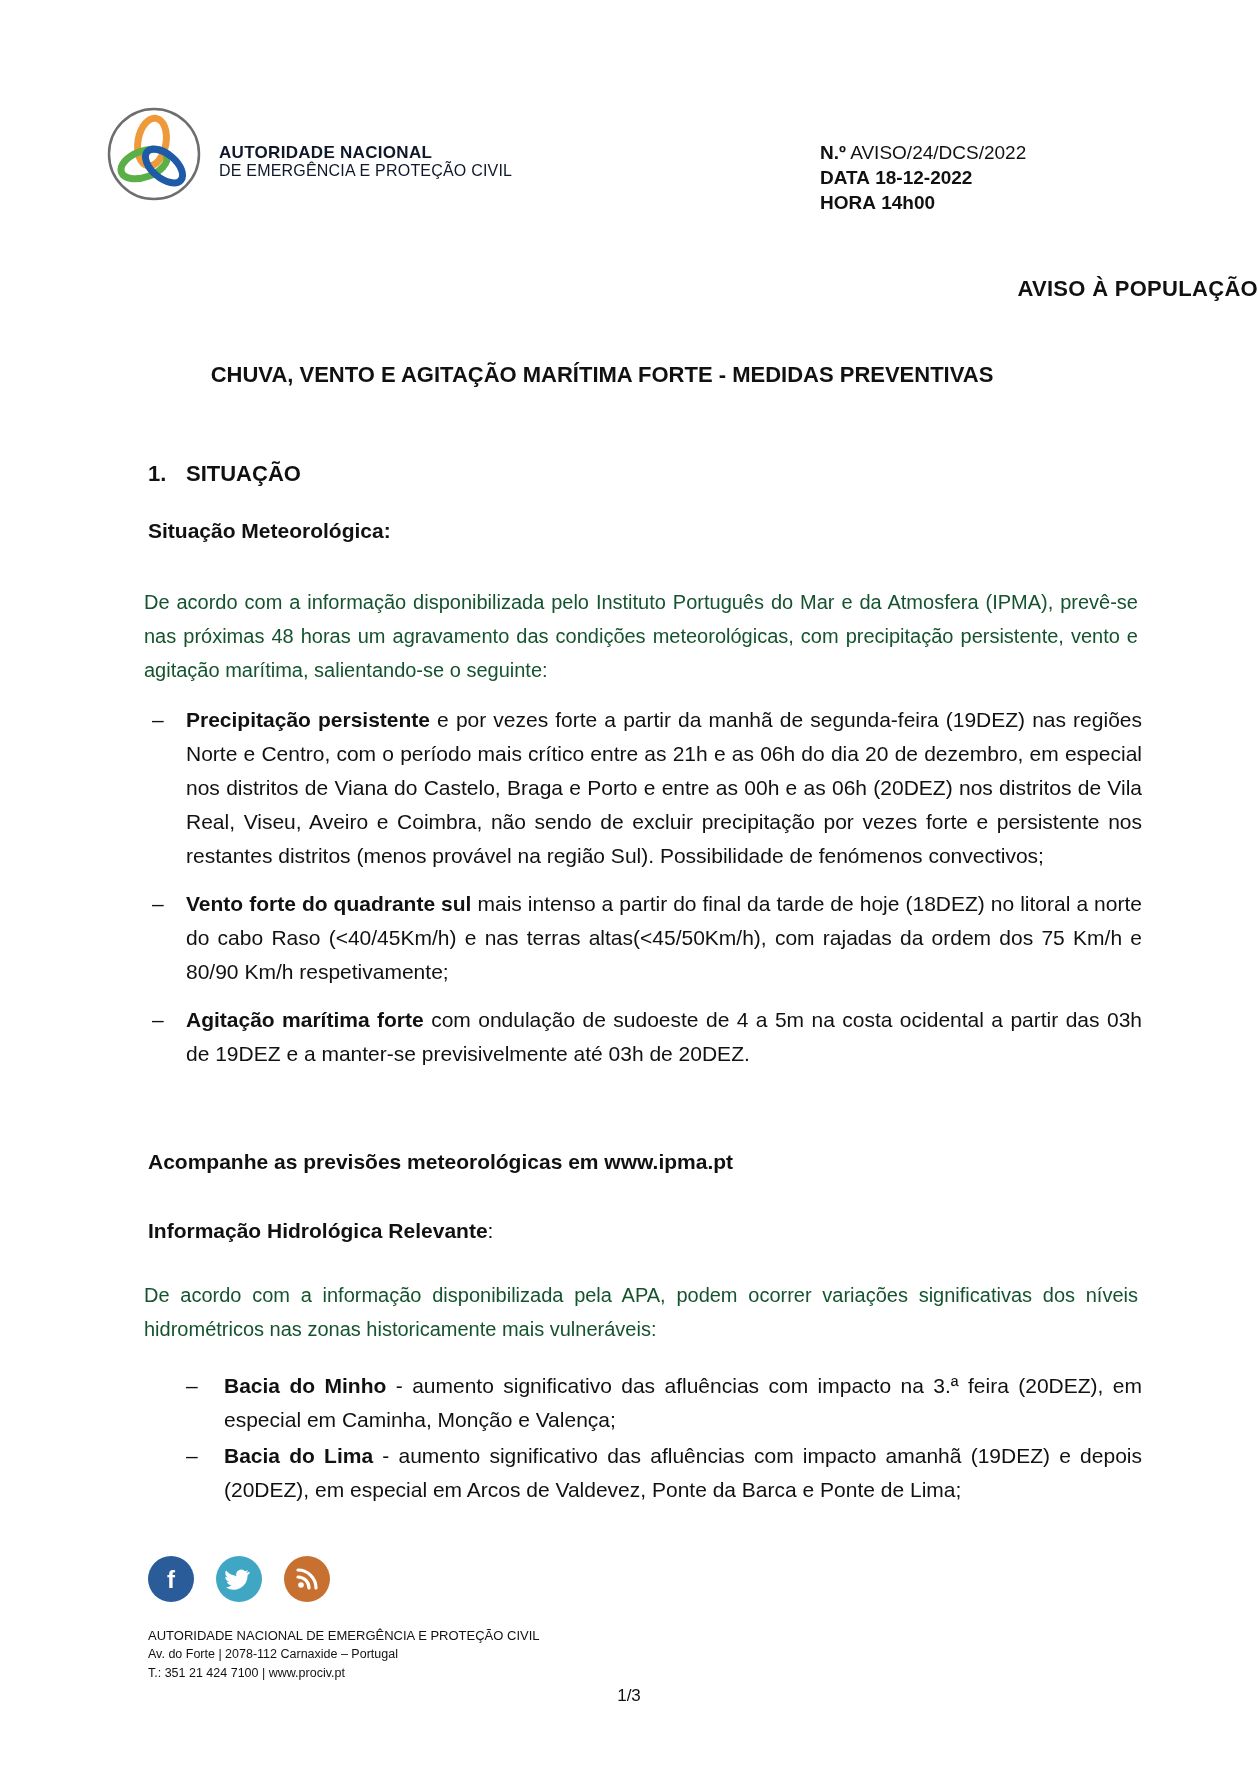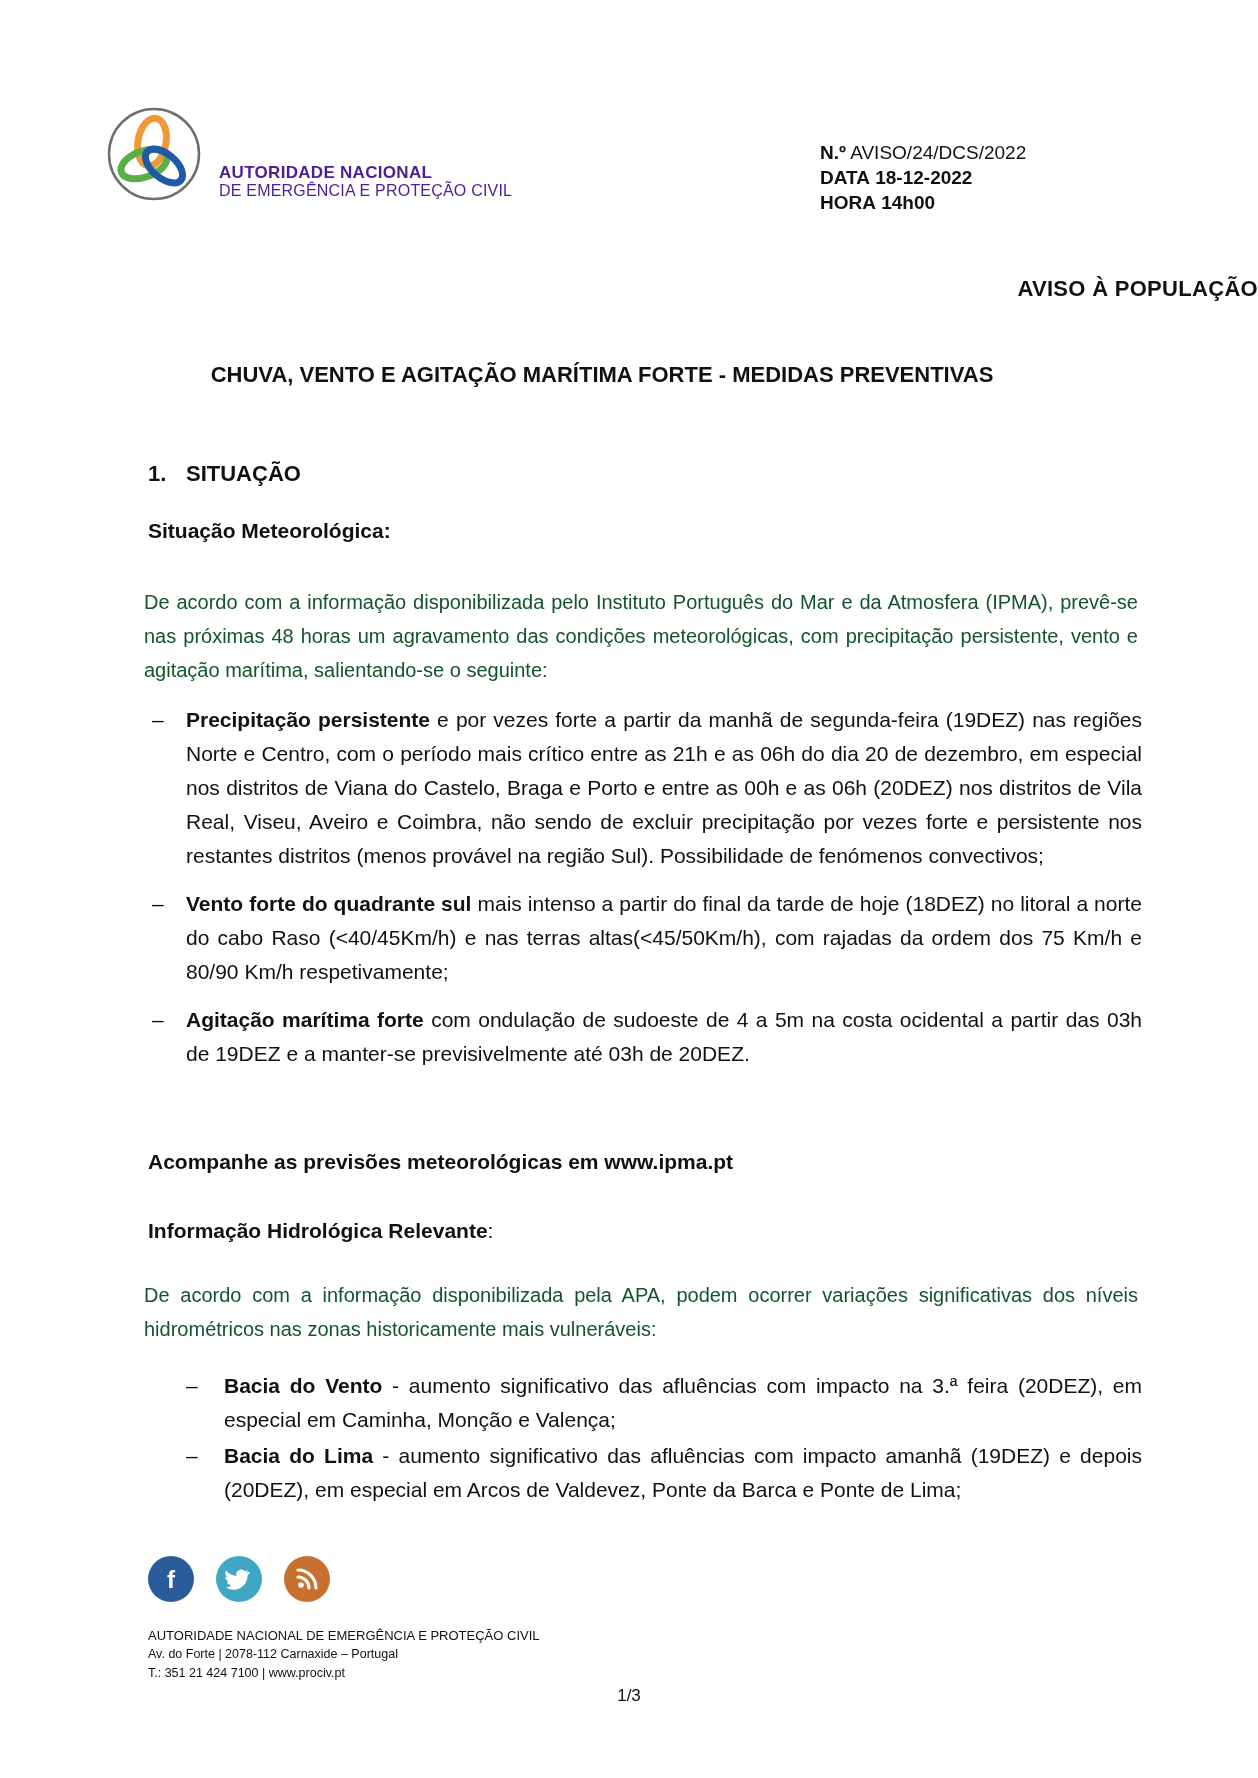--- a/index.html
+++ b/index.html
@@ -4,21 +4,21 @@
 <style>
   html, body { margin: 0; padding: 0; background: #ffffff; }
   body {
     width: 1258px; height: 1778px; position: relative; overflow: hidden;
     font-family: "Liberation Sans", sans-serif; color: #111111;
   }
   .abs { position: absolute; }
 
   
   .logo { left: 106px; top: 106px; width: 96px; height: 96px; }
-  .org-name { left: 219px; top: 164px; line-height: 18px; color: #4c1d95; }
+  .org-name { left: 219px; top: 144px; line-height: 18px; color: #0f172a; }
   .org-name .l1 { font-weight: bold; font-size: 17px; letter-spacing: 0.3px; display: block; }
   .org-name .l2 { font-size: 16px; letter-spacing: 0.2px; display: block; }
 
   .meta { left: 820px; top: 140px; font-size: 19px; line-height: 25px; color: #111; }
   .meta b { font-weight: bold; }
 
   .title-main { left: 0; width: 1258px; text-align: right; top: 276px; font-size: 22px; font-weight: bold; letter-spacing: 0.3px; }
   .title-sub { left: 0; width: 1204px; text-align: center; top: 362px; font-size: 22px; font-weight: bold; }
 
   .section-h { left: 148px; top: 461px; font-size: 22px; font-weight: bold; }
@@ -103,21 +103,21 @@
 
 <div class="abs sub-h" style="top:1219px;text-align:center;">
   <span>Informação Hidrológica Relevante</span><span style="font-weight:normal">:</span>
 </div>
 
 <div class="abs para" style="top:1278px;">De acordo com a informação disponibilizada pela APA, podem ocorrer variações significativas dos níveis hidrométricos nas zonas historicamente mais vulneráveis:</div>
 
 <div class="abs bullet-list2" style="top:1369px;">
   <div class="bullet2">
     <span class="dash">–</span>
-    <b>Bacia do Vento</b><span> - aumento significativo das afluências com impacto na 3.ª feira (20DEZ), em especial em Caminha, Monção e Valença;</span>
+    <b>Bacia do Minho</b><span> - aumento significativo das afluências com impacto na 3.ª feira (20DEZ), em especial em Caminha, Monção e Valença;</span>
   </div>
   <div class="bullet2">
     <span class="dash">–</span>
     <b>Bacia do Lima</b><span> - aumento significativo das afluências com impacto amanhã (19DEZ) e depois (20DEZ), em especial em Arcos de Valdevez, Ponte da Barca e Ponte de Lima;</span>
   </div>
 </div>
 
 <div class="abs social fb">
   <svg width="46" height="46" viewBox="0 0 46 46">
       <text x="23" y="32" text-anchor="middle" fill="#fff" font-family="Liberation Sans, sans-serif" font-weight="bold" font-size="24">f</text>

